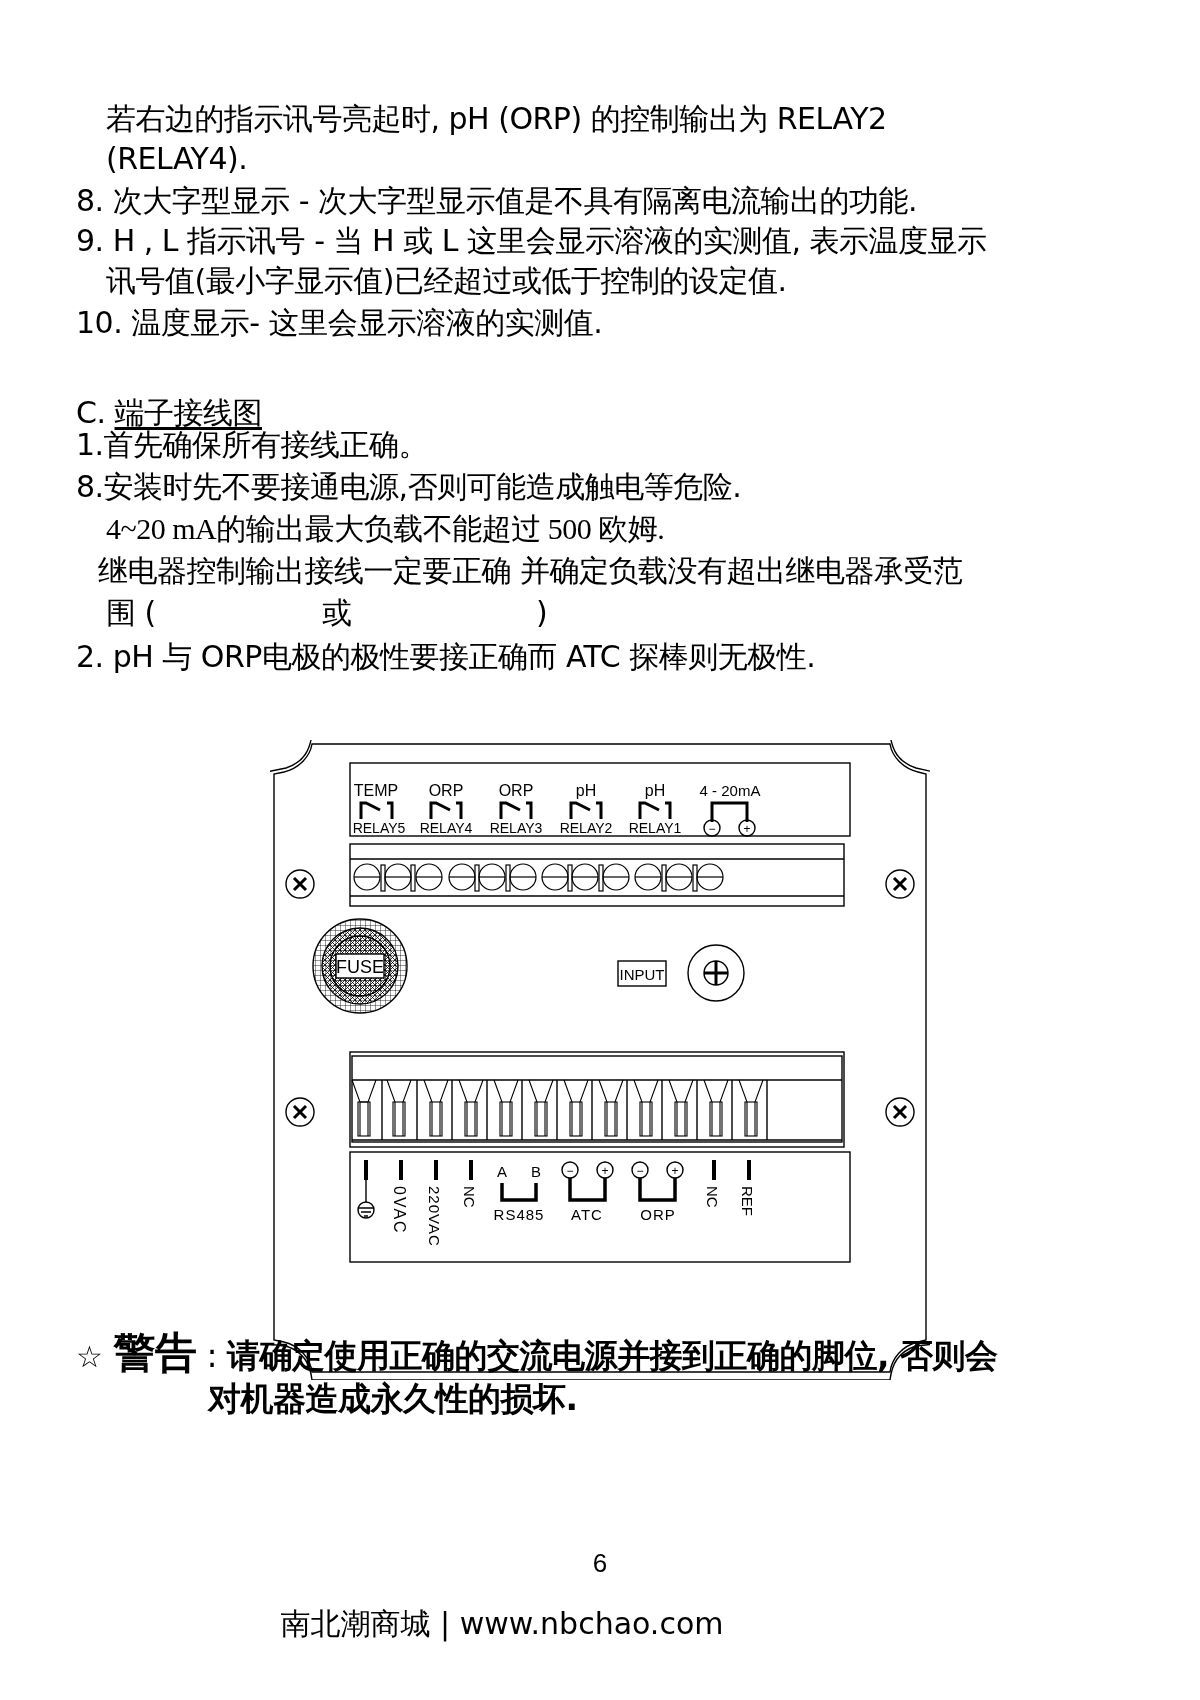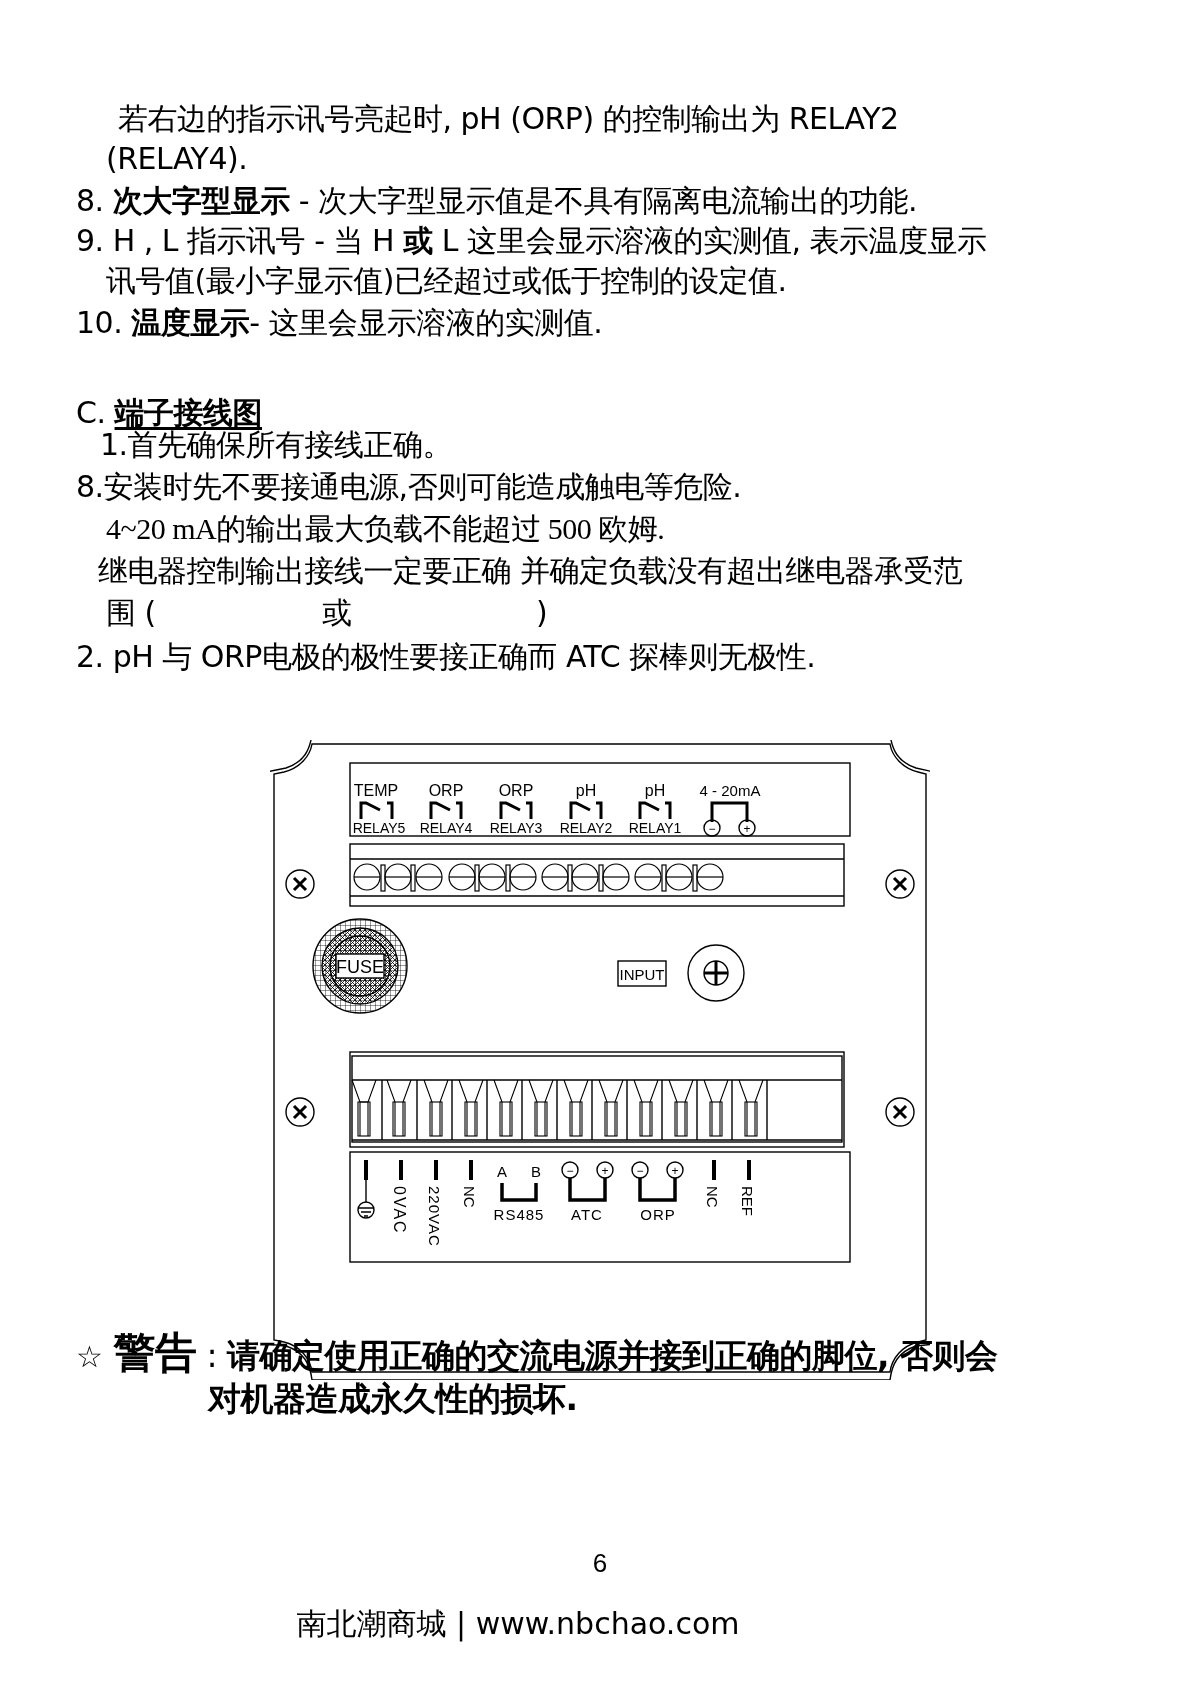--- a/index.html
+++ b/index.html
@@ -1,33 +1,33 @@
 <!DOCTYPE html>
 <html><head>
 <meta charset="utf-8">
 <style>
   html, body { margin:0; padding:0; background:#ffffff; }
   body { width:1200px; height:1700px; position:relative; overflow:hidden;
          font-family:"DejaVu Sans", "Liberation Sans", sans-serif; color:#000; }
   .line { position:absolute; font-size:30px; line-height:38px; white-space:nowrap; letter-spacing:-0.5px; }
-  .b { font-weight:bold; }
+  .b { font-weight:normal; }
   .u { text-decoration:underline; text-underline-offset:4px; }
   .warn { position:absolute; font-size:33px; line-height:42px; font-weight:bold; white-space:nowrap; letter-spacing:-0.5px; }
   .warn .star { font-weight:normal; font-size:30px; }
   .warn .title { font-size:42px; }
   .warn .colon { font-weight:normal; }
   .pagenum { position:absolute; left:0; width:1200px; top:1548px; text-align:center; font-size:26px; font-family:"Liberation Sans", sans-serif; }
-  .footer { position:absolute; left:16px; width:1004px; top:1604px; text-align:center; font-size:30px; font-family:"DejaVu Sans", sans-serif; }
+  .footer { position:absolute; left:0; width:1004px; top:1604px; text-align:center; font-size:30px; font-family:"DejaVu Sans", sans-serif; }
   svg text { font-family:"Liberation Sans", sans-serif; }
   #panel { position:absolute; left:270px; top:740px; }
 </style>
 </head>
 <body>
 
-<div class="line" style="left:106px; top:100px;margin-left:12px;">若右边的指示讯号亮起时, pH (ORP) 的控制输出为 RELAY2</div>
+<div class="line" style="left:106px; top:100px;">若右边的指示讯号亮起时, pH (ORP) 的控制输出为 RELAY2</div>
 <div class="line" style="left:106px; top:140px;">(RELAY4).</div>
 
 <div class="line" style="left:76px; top:182px;">
   <span>8.</span>
   <span class="b">次大字型显示</span><span> - 次大字型显示值是不具有隔离电流输出的功能.</span>
 </div>
 
 <div class="line" style="left:76px; top:222px;">
   <span>9.</span>
   <span>H , L 指示讯号 - 当 H </span><span class="b">或</span><span> L 这里会显示溶液的实测值, 表示温度显示</span>
@@ -36,21 +36,21 @@
 
 <div class="line" style="left:76px; top:304px;">
   <span>10.</span>
   <span class="b">温度显示</span><span>- 这里会显示溶液的实测值.</span>
 </div>
 
 <div class="line" style="left:76px; top:386px;margin-top:8px;">
   <span>C.</span>
   <span class="b u">端子接线图</span>
 </div>
-<div class="line" style="left:76px; top:426px;margin-left:24px;">1.首先确保所有接线正确。</div>
+<div class="line" style="left:76px; top:426px;">1.首先确保所有接线正确。</div>
 <div class="line" style="left:76px; top:468px;">8.安装时先不要接通电源,否则可能造成触电等危险.</div>
 <div class="line" style="left:106px; top:510px;font-family:Liberation Serif, serif;">4~20 mA的输出最大负载不能超过 500 欧姆.</div>
 <div class="line" style="left:98px; top:552px;">继电器控制输出接线一定要正确 并确定负载没有超出继电器承受范</div>
 <div class="line" style="left:106px; top:594px;">围 (</div>
 <div class="line" style="left:322px; top:594px;">或</div>
 <div class="line" style="left:536px; top:594px;">)</div>
 <div class="line" style="left:76px; top:638px;">2.  pH 与 ORP电极的极性要接正确而 ATC 探棒则无极性.</div>
 
 <svg id="panel" width="660" height="640" viewBox="0 0 660 640" stroke="#000" fill="none" stroke-width="1.4">
   <defs>

